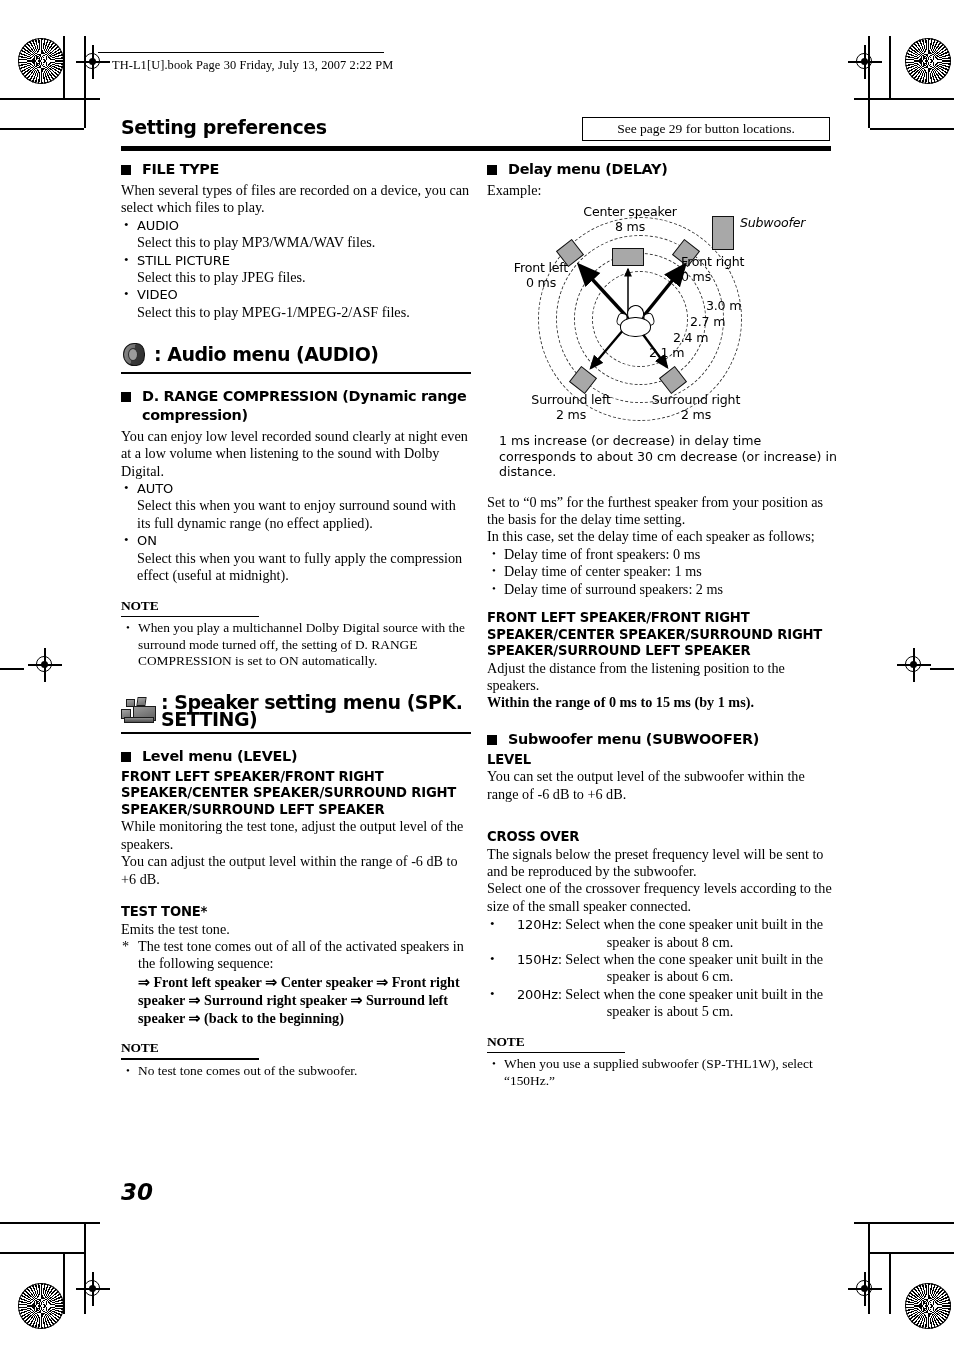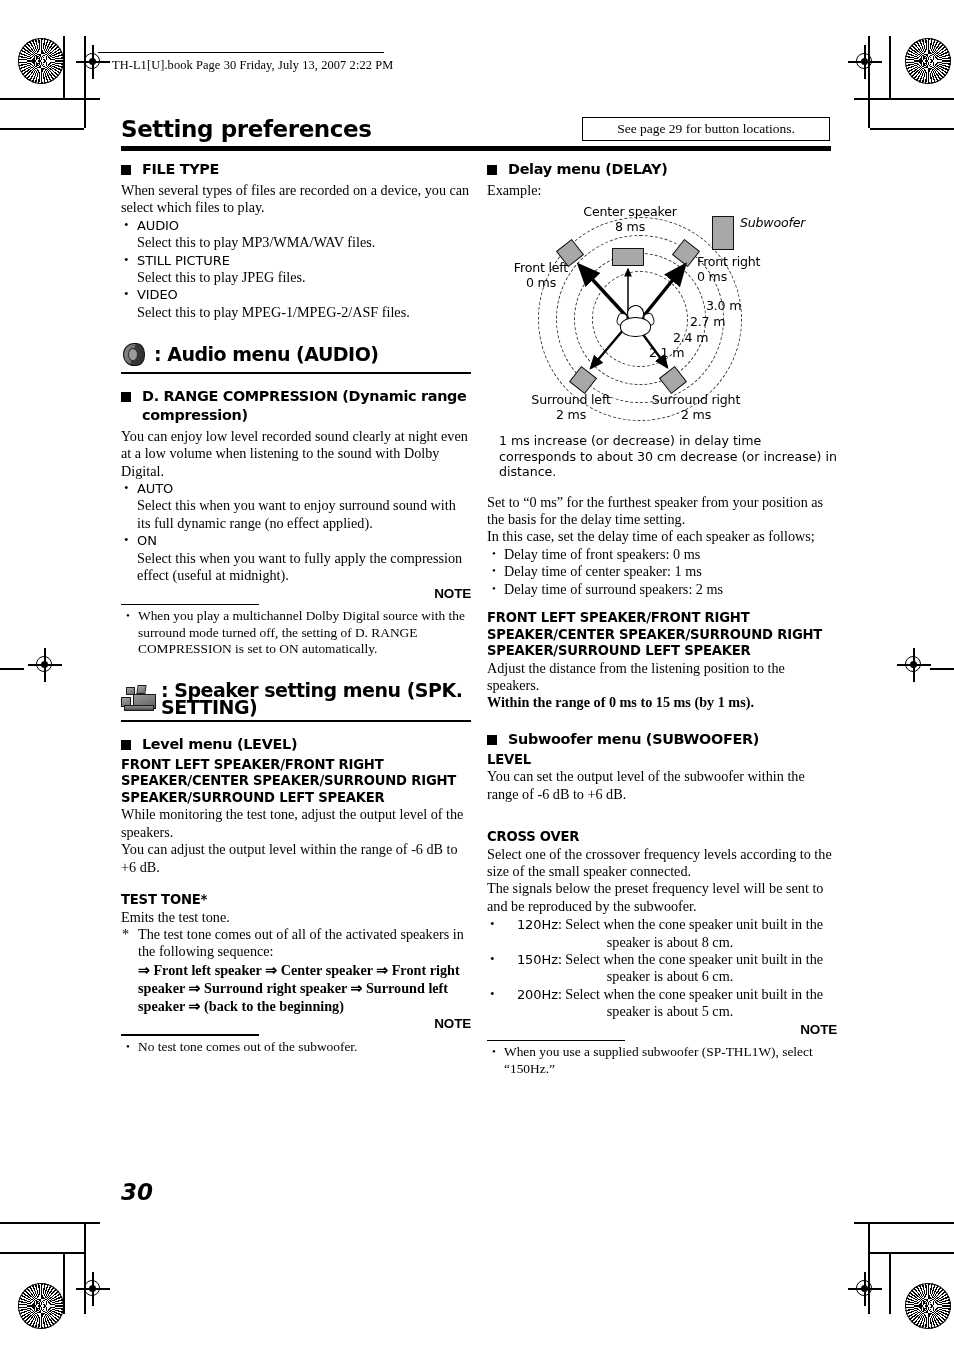--- a/index.html
+++ b/index.html
@@ -86,21 +86,21 @@
     width: 286px; height: 1.4px;
     background: #000;
   }
 
   .page-title {
     position: absolute;
     left: 121px;
     top: 116px;
     font-family: "DejaVu Sans", sans-serif;
     font-weight: bold;
-    font-size: 23px;
+    font-size: 19px;
     letter-spacing: -0.4px;
   }
 
   .title-rule {
     position: absolute;
     left: 121px;
     top: 146px;
     width: 710px;
     height: 4.5px;
     background: #000;
@@ -240,25 +240,25 @@
 
   .caps-head {
     font-family: "DejaVu Sans", sans-serif;
     font-weight: bold;
     font-size: 13.2px;
     line-height: 16.5px;
     letter-spacing: -0.2px;
   }
 
   .note-head {
-    font-family: Liberation Sans, sans-serif;
+    font-family: Liberation Serif, serif;
     font-weight: bold;
     font-size: 13.5px;
+    margin-top: 12px;
     letter-spacing: -0.2px;
-    text-align: right;
   }
   .note-rule {
     width: 138px; height: 1.4px;
     background: #000;
     margin: 2px 0 3px 0;
   }
   ul.note-list { list-style: none; margin: 0; padding: 0; font-size: 13.4px; line-height: 16.4px; }
   ul.note-list > li { position: relative; padding-left: 17px; }
   ul.note-list > li::before {
     content: "\2022";
@@ -564,21 +564,21 @@
 
       <div class="lbl ctr" style="left:95px; top:0px; width:96px;">
         <span>Center speaker</span><br>
         <span>8 ms</span>
       </div>
       <div class="lbl" style="left:253px; top:11px;font-style:italic;">Subwoofer</div>
       <div class="lbl ctr" style="left:12px; top:56px; width:84px;">
         <span>Front left</span><br>
         <span>0 ms</span>
       </div>
-      <div class="lbl" style="left:210px; top:50px;">
+      <div class="lbl" style="left:194px; top:50px;">
         <span>Front right</span><br>
         <span>0 ms</span>
       </div>
       <div class="lbl ctr" style="left:28px; top:188px; width:112px;">
         <span>Surround left</span><br>
         <span>2 ms</span>
       </div>
       <div class="lbl ctr" style="left:148px; top:188px; width:122px;">
         <span>Surround right</span><br>
         <span>2 ms</span>
@@ -607,22 +607,22 @@
     <p class="body bold-serif">Within the range of 0 ms to 15 ms (by 1 ms).</p>
 
     <div class="sq-head" style="margin-top:18px;">
       <span class="sq"></span>
       <span class="txt">Subwoofer menu (SUBWOOFER)</span>
     </div>
     <div class="caps-head">LEVEL</div>
     <p class="body">You can set the output level of the subwoofer within the range of -6 dB to +6 dB.</p>
 
     <div class="caps-head" style="margin-top:26px;">CROSS OVER</div>
+    <p class="body">The signals below the preset frequency level will be sent to and be reproduced by the subwoofer.</p>
     <p class="body">Select one of the crossover frequency levels according to the size of the small speaker connected.</p>
-    <p class="body">The signals below the preset frequency level will be sent to and be reproduced by the subwoofer.</p>
 
     <ul class="bul" style="margin-top:1px;text-align:center;">
       <li>
         <span class="b-label">120Hz</span><span>: Select when the cone speaker unit built in the speaker is about 8 cm.</span>
       </li>
       <li>
         <span class="b-label">150Hz</span><span>: Select when the cone speaker unit built in the speaker is about 6 cm.</span>
       </li>
       <li>
         <span class="b-label">200Hz</span><span>: Select when the cone speaker unit built in the speaker is about 5 cm.</span>

